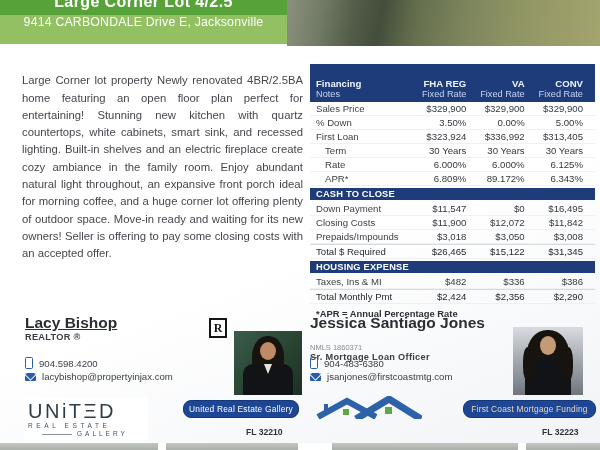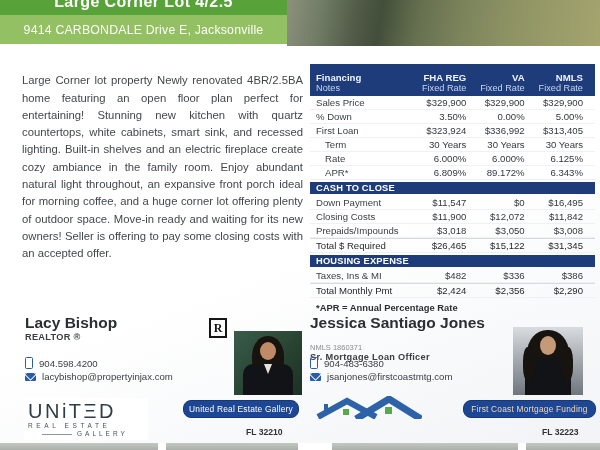--- a/index.html
+++ b/index.html
@@ -16,33 +16,33 @@
   .title-bar{
     position:absolute; left:0; top:0; width:287px; height:15px;
     background:#57a339; overflow:hidden; display:flex; justify-content:center;
   }
   .title-bar span{
     color:#ffffff; font-weight:bold; font-size:16px; letter-spacing:.4px;
     margin-top:-7px; white-space:nowrap;
   }
   .addr-bar{
     position:absolute; left:0; top:15px; width:287px; height:29px;
-    background:#92c063; display:flex; align-items:center; justify-content:center;
+    background:#92c063; display:flex; align-items:flex-start; justify-content:center;
   }
   .addr-bar span{ color:#fdfdf8; font-size:12.3px; letter-spacing:.2px; }
   
   .desc{
     position:absolute; left:22px; top:61px; width:281px;
     font-size:11.3px; line-height:1.53; color:#43474c; text-align:justify;
   }
   
   .fin-table{ position:absolute; left:310px; top:64px; width:285px; }
   .fin-header{
     background:#1e3c7a; display:grid; grid-template-columns:92px 1fr 1fr 1fr;
-    padding:8px 12px 3px 6px;
+    padding:14px 12px 3px 6px;
   }
   .fh-cell{ display:flex; flex-direction:column; }
   .fh-cell.num{ text-align:right; align-items:flex-end; }
   .fh-l1{ font-size:9.6px; font-weight:bold; color:#eef3ff; line-height:11px; }
   .fh-l2{ font-size:9.2px; color:#c7d4f2; line-height:10px; }
   .fin-row{
     display:grid; grid-template-columns:92px 1fr 1fr 1fr; align-items:center;
     height:13px; padding:0 12px 0 6px; font-size:9.6px; color:#3a3f45;
     border-bottom:1px solid #f0f1f4;
   }
@@ -130,21 +130,21 @@
       </div>
       <div class="fh-cell num">
         <span class="fh-l1">FHA REG</span>
         <span class="fh-l2">Fixed Rate</span>
       </div>
       <div class="fh-cell num">
         <span class="fh-l1">VA</span>
         <span class="fh-l2">Fixed Rate</span>
       </div>
       <div class="fh-cell num">
-        <span class="fh-l1">NMLS</span>
+        <span class="fh-l1">CONV</span>
         <span class="fh-l2">Fixed Rate</span>
       </div>
     </div>
     <div>
         <div class="fin-row">
           <span class="fin-label">Sales Price</span>
           <span class="fin-val">$329,900</span>
           <span class="fin-val">$329,900</span>
           <span class="fin-val">$329,900</span>
         </div>
@@ -213,21 +213,21 @@
         <div class="fin-row bold">
           <span class="fin-label">Total Monthly Pmt</span>
           <span class="fin-val">$2,424</span>
           <span class="fin-val">$2,356</span>
           <span class="fin-val">$2,290</span>
         </div>
       </div>
     <div class="fin-foot">*APR = Annual Percentage Rate</div>
   </div>
 
-  <div class="agent-name" style="left:25px; top:314px;">Lacy Bishop</div>
+  <div class="agent-name" style="left:25px; top:314px;text-decoration:underline;">Lacy Bishop</div>
   <div class="agent-title" style="left:25px; top:332px;">REALTOR ®</div>
   <div class="realtor-mark">R</div>
   <div class="contact-row" style="left:25px; top:357px;">
     <span class="icon-phone"></span>
     <span>904.598.4200</span>
   </div>
   <div class="contact-row" style="left:25px; top:371px;">
     <span class="icon-mail"></span>
     <span>lacybishop@propertyinjax.com</span>
   </div>

